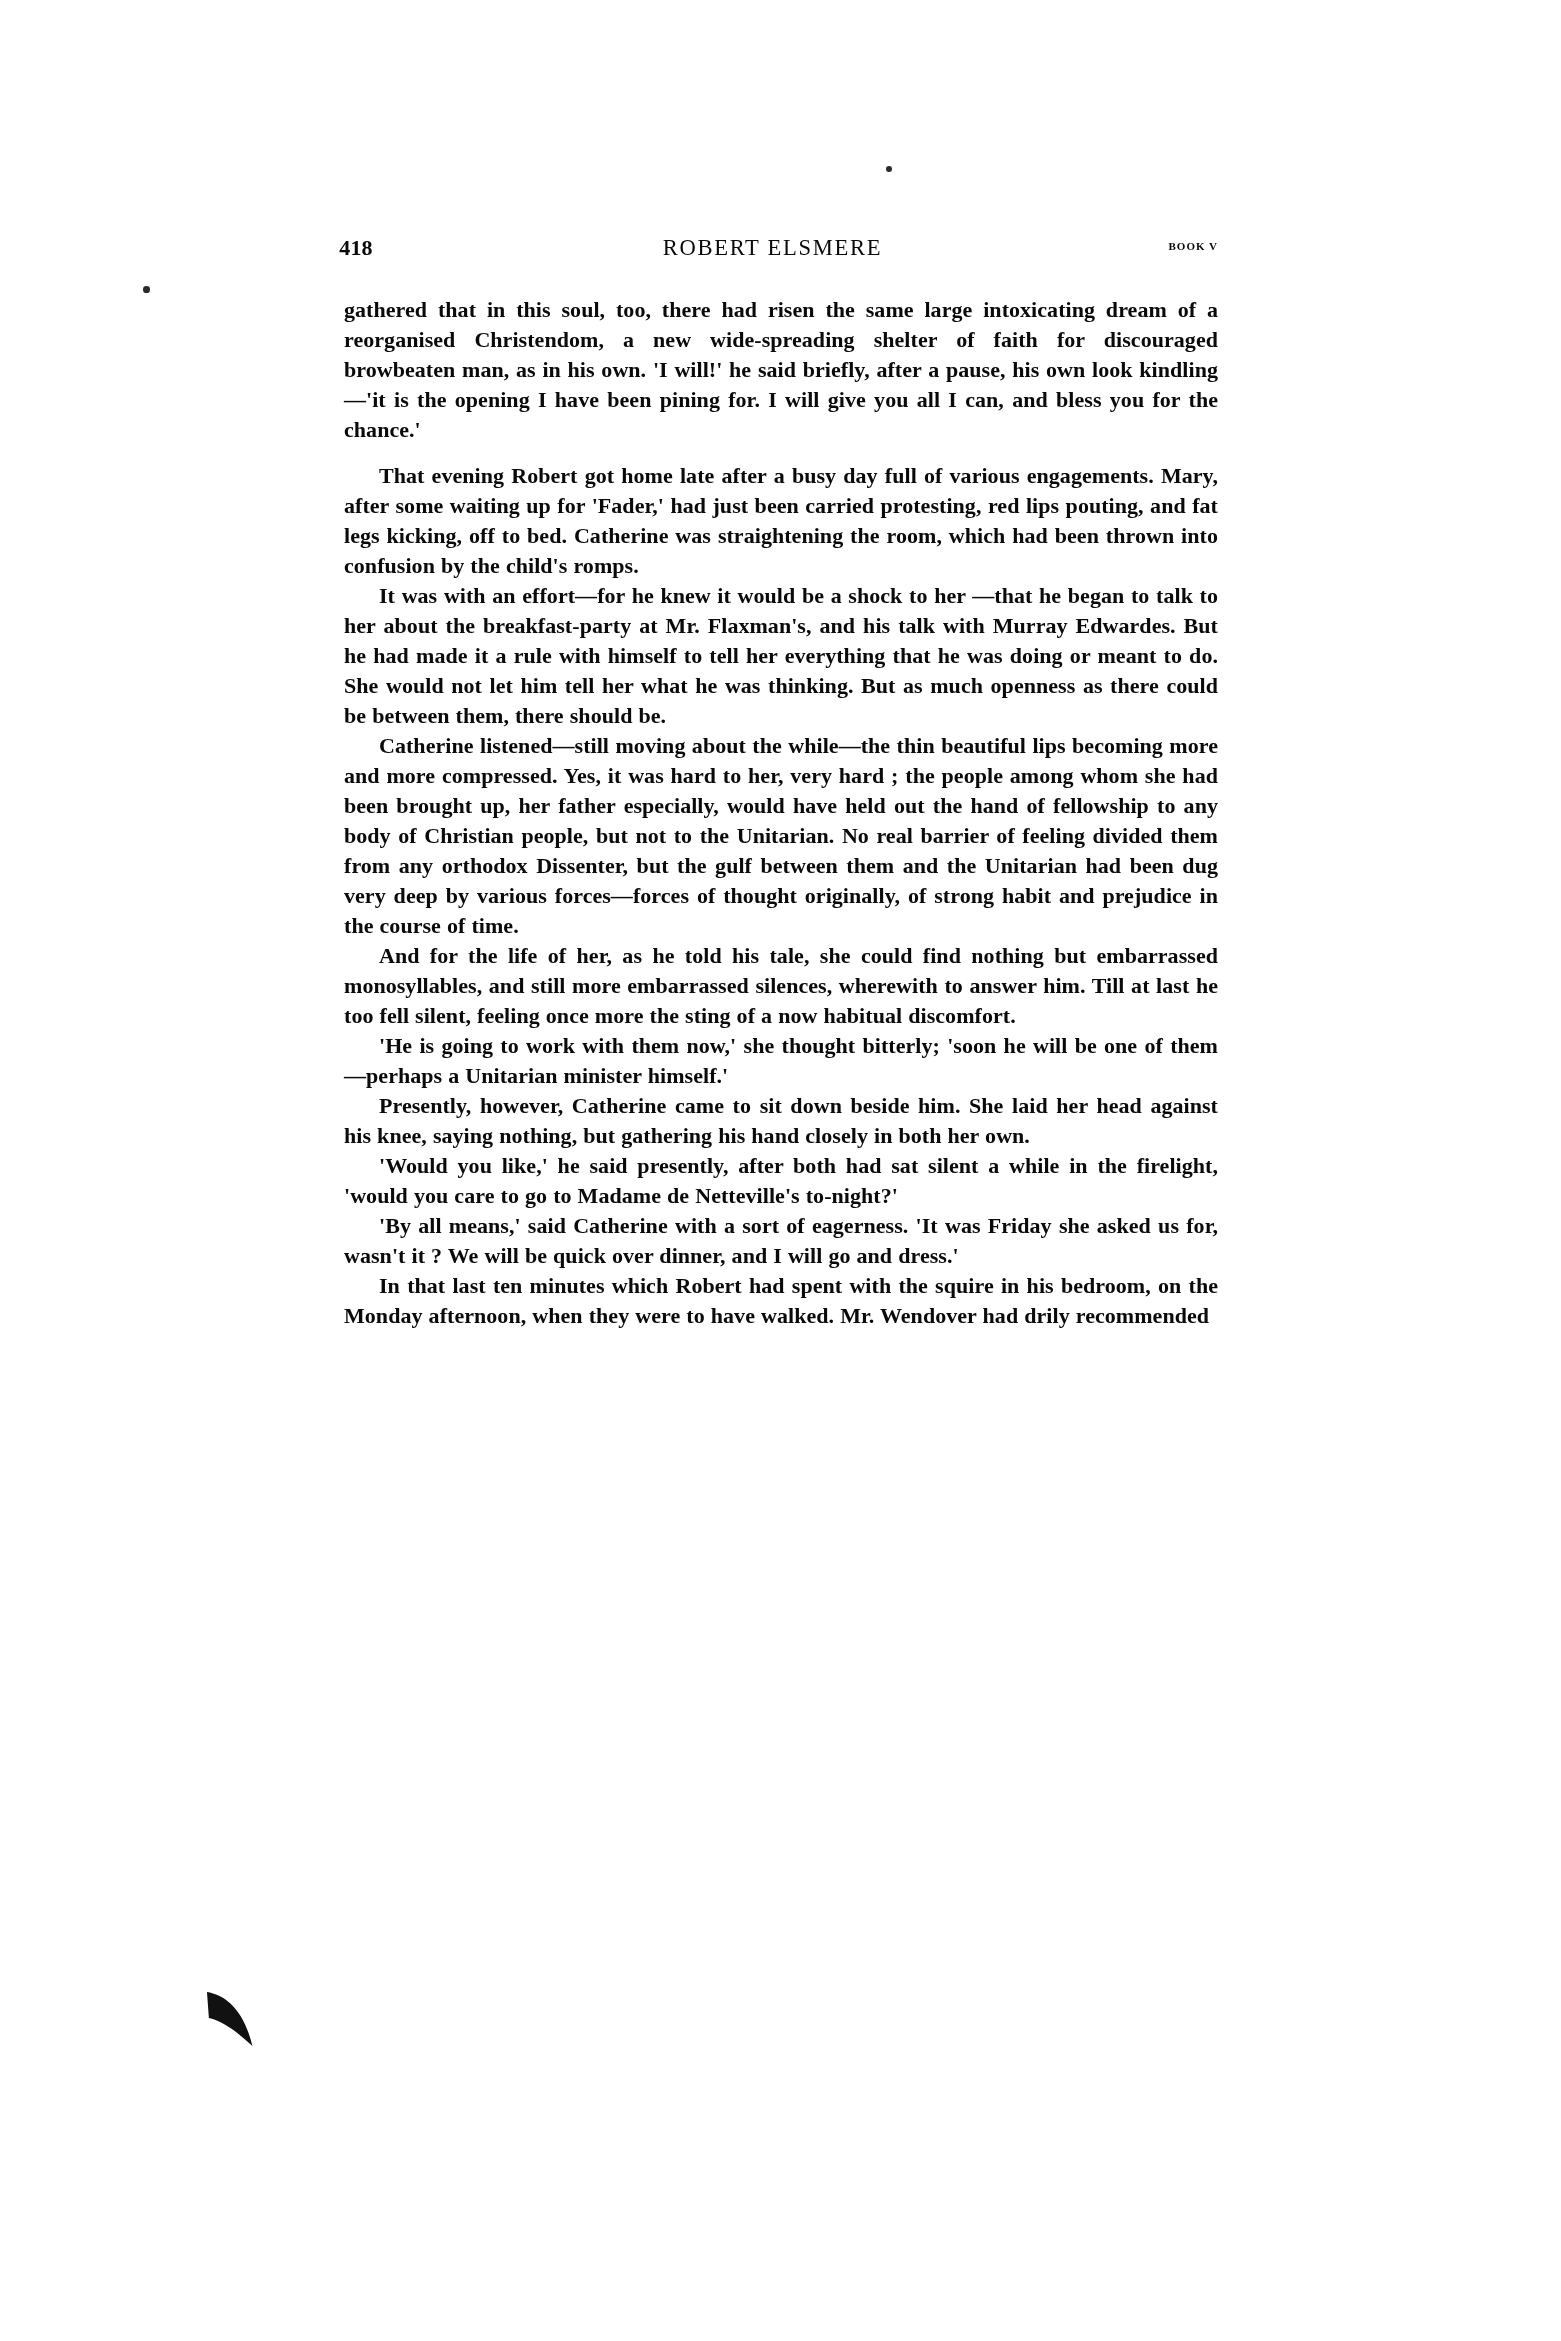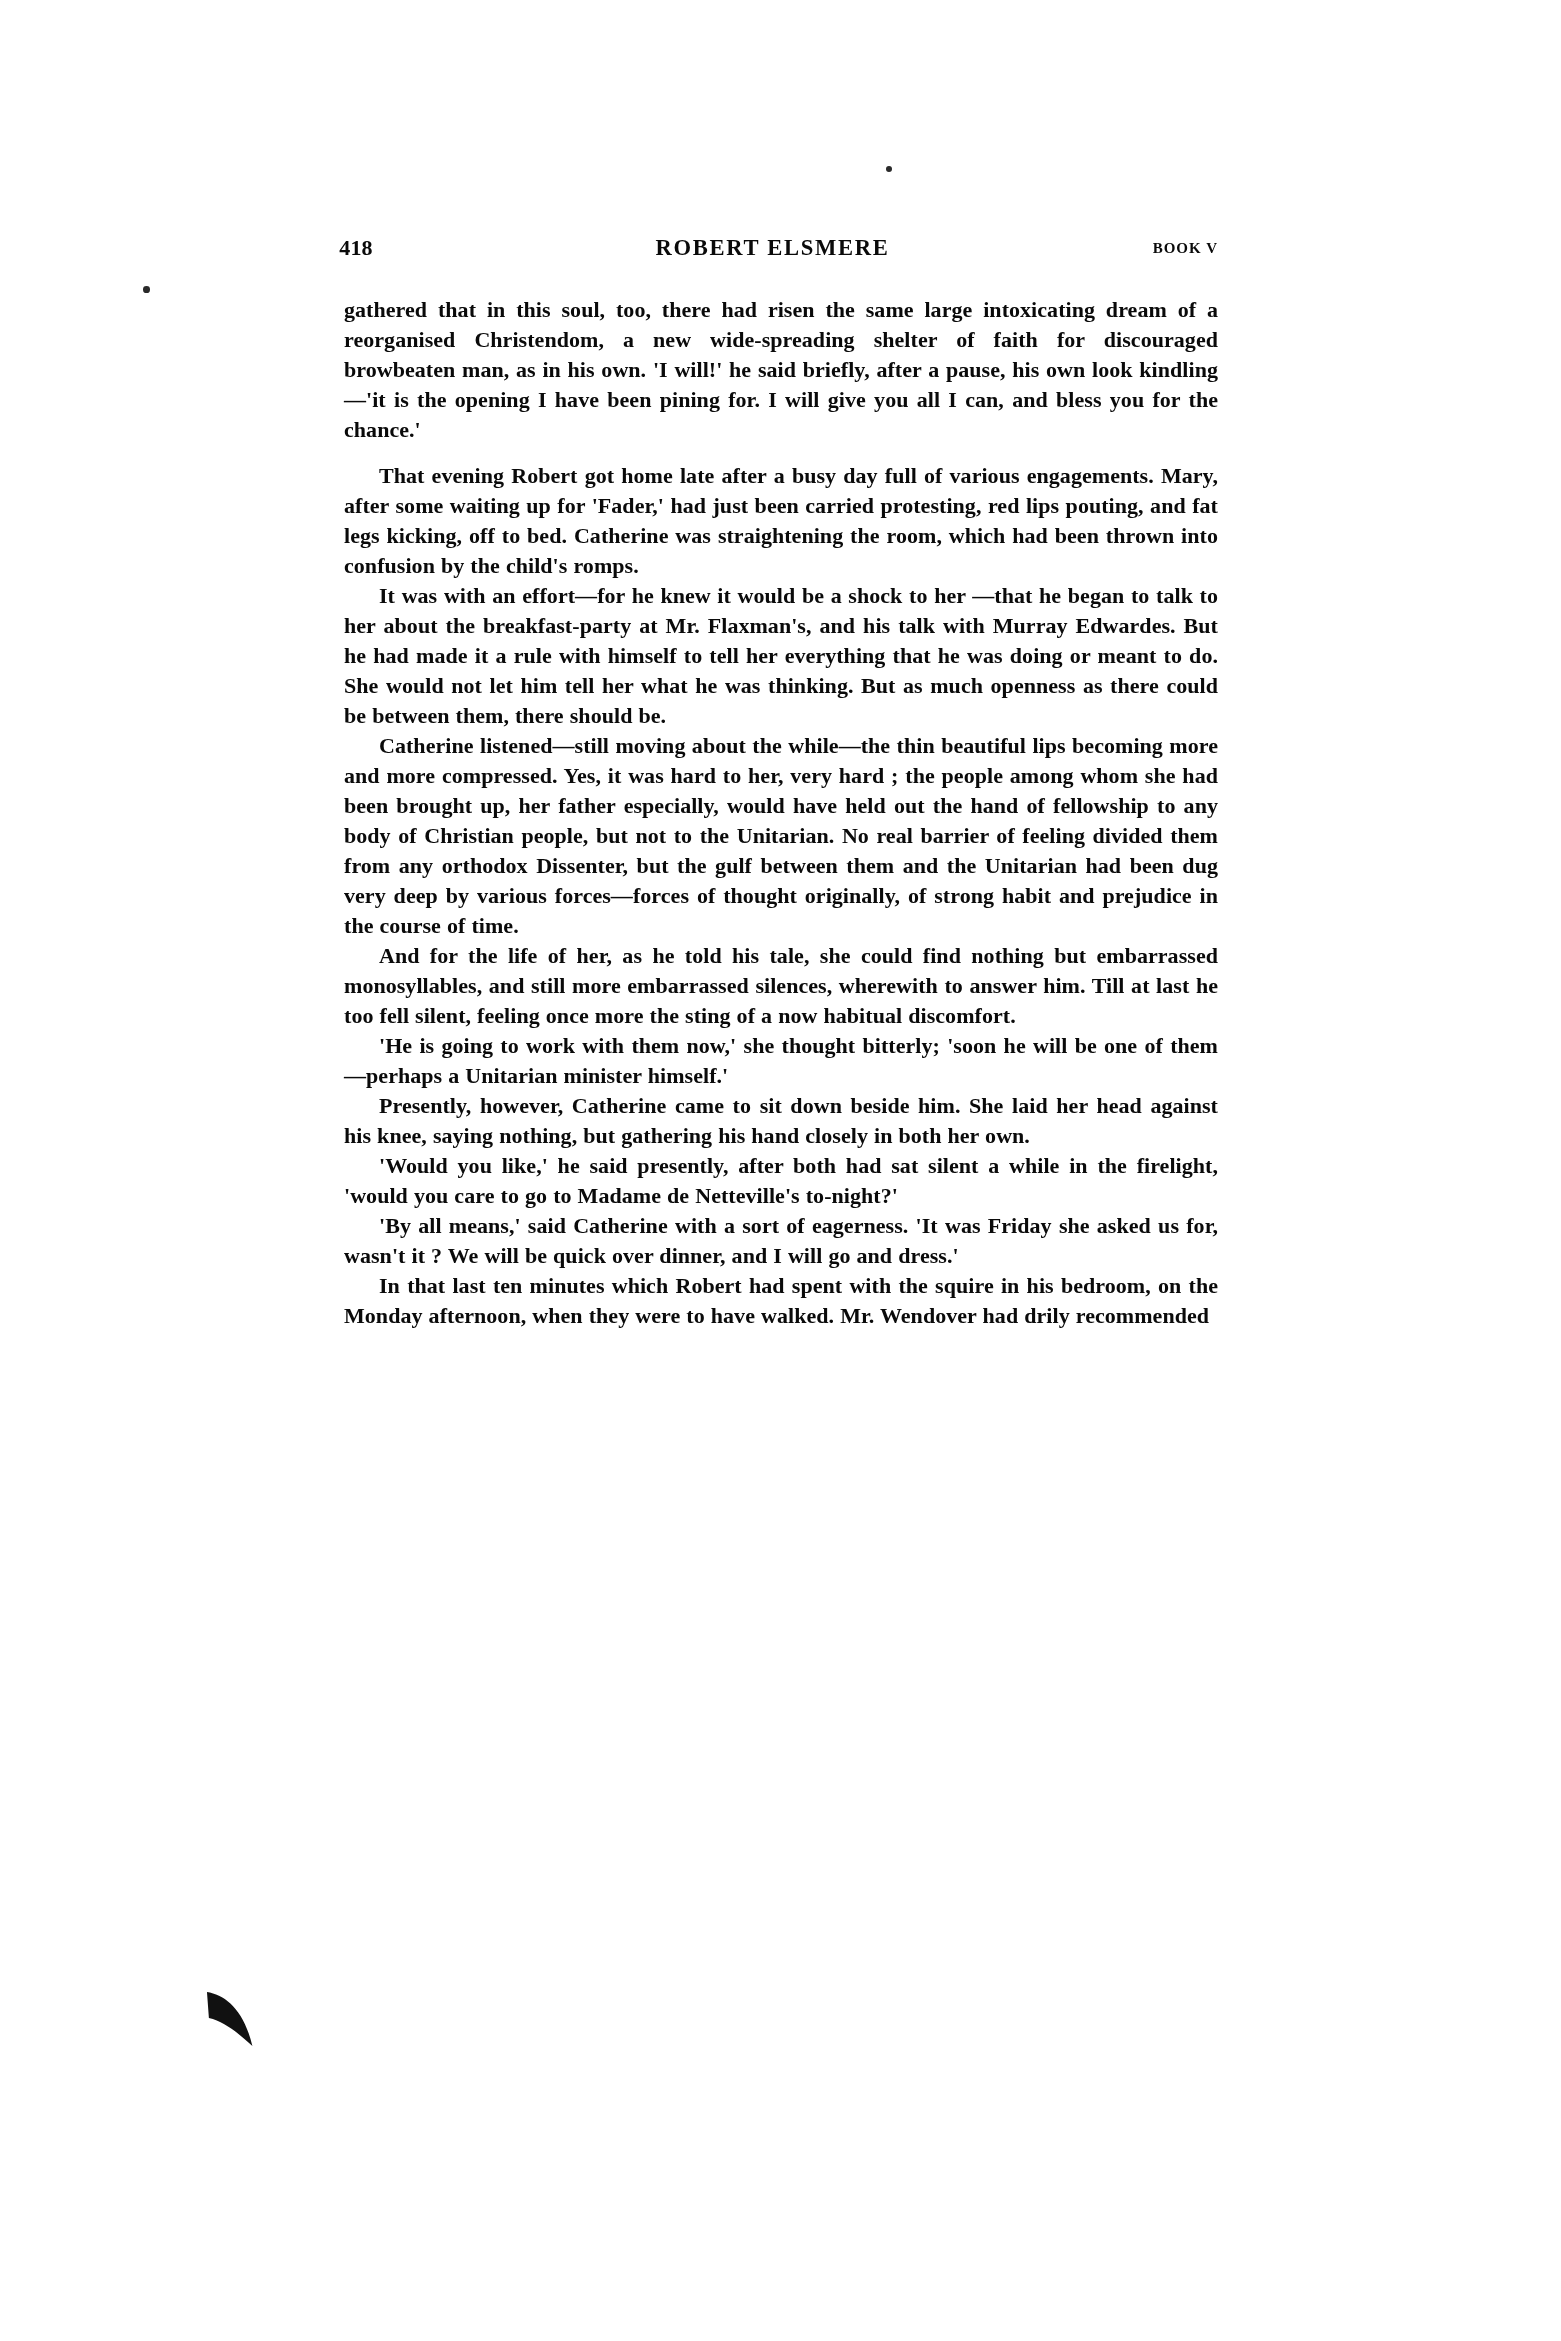--- a/index.html
+++ b/index.html
@@ -64,30 +64,30 @@
     font-weight: bold;
     font-size: 22px;
     letter-spacing: 0.2px;
   }
   .booktitle {
     position: absolute;
     left: 0;
     right: 17px;
     top: 0;
     text-align: center;
-    font-weight: bold;
+    font-weight: normal;
     font-size: 22.6px;
     letter-spacing: 1.7px;
   }
   .bookref {
     position: absolute;
     right: 0;
     top: 4.8px;
     font-weight: bold;
-    font-size: 15px;
+    font-size: 11px;
     letter-spacing: 1px;
   }
 
   p.para {
     margin: 0;
     font-size: 22px;
     line-height: 30px;
     text-align: justify;
     text-justify: inter-word;
     letter-spacing: 0.05px;

